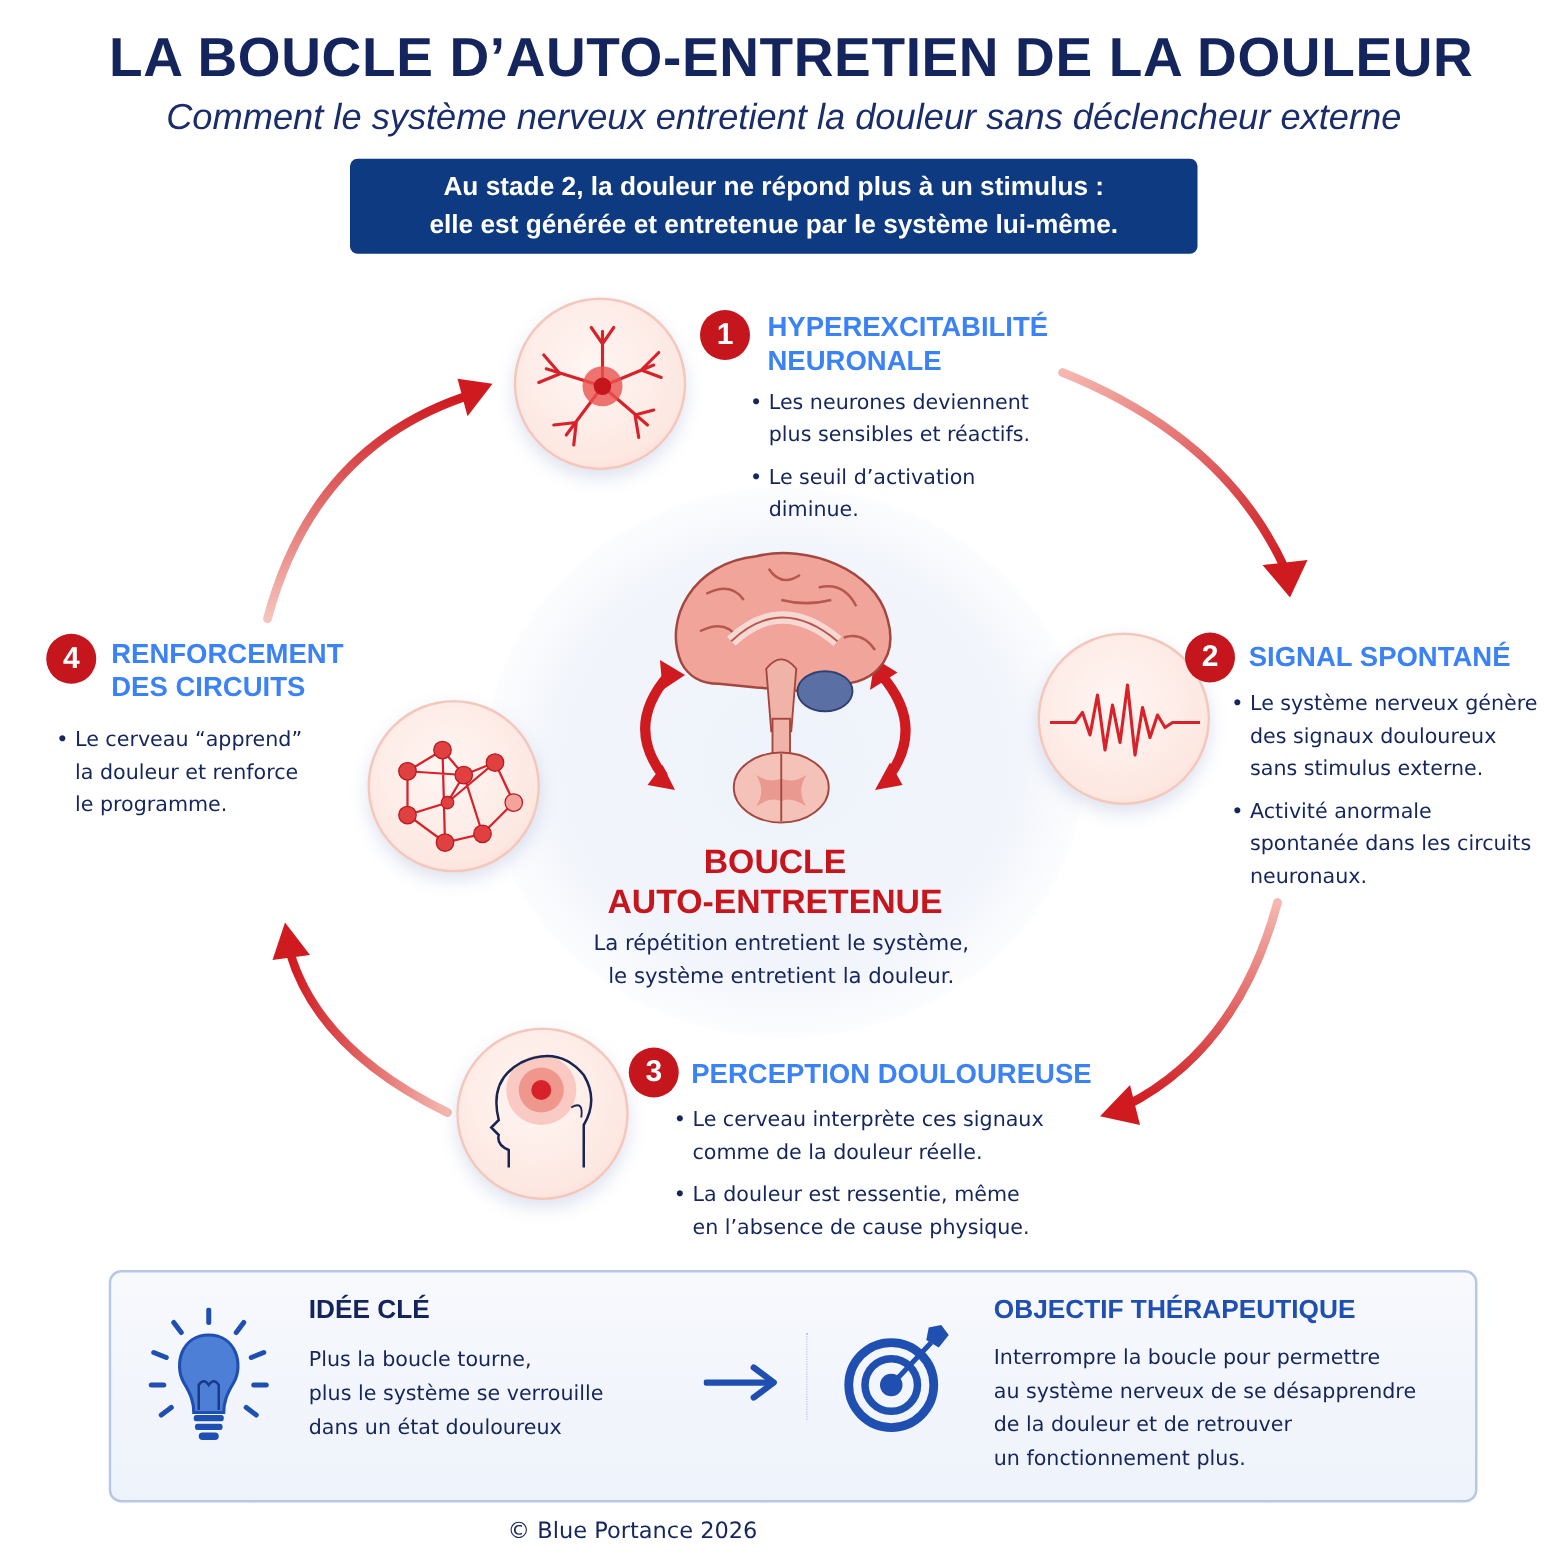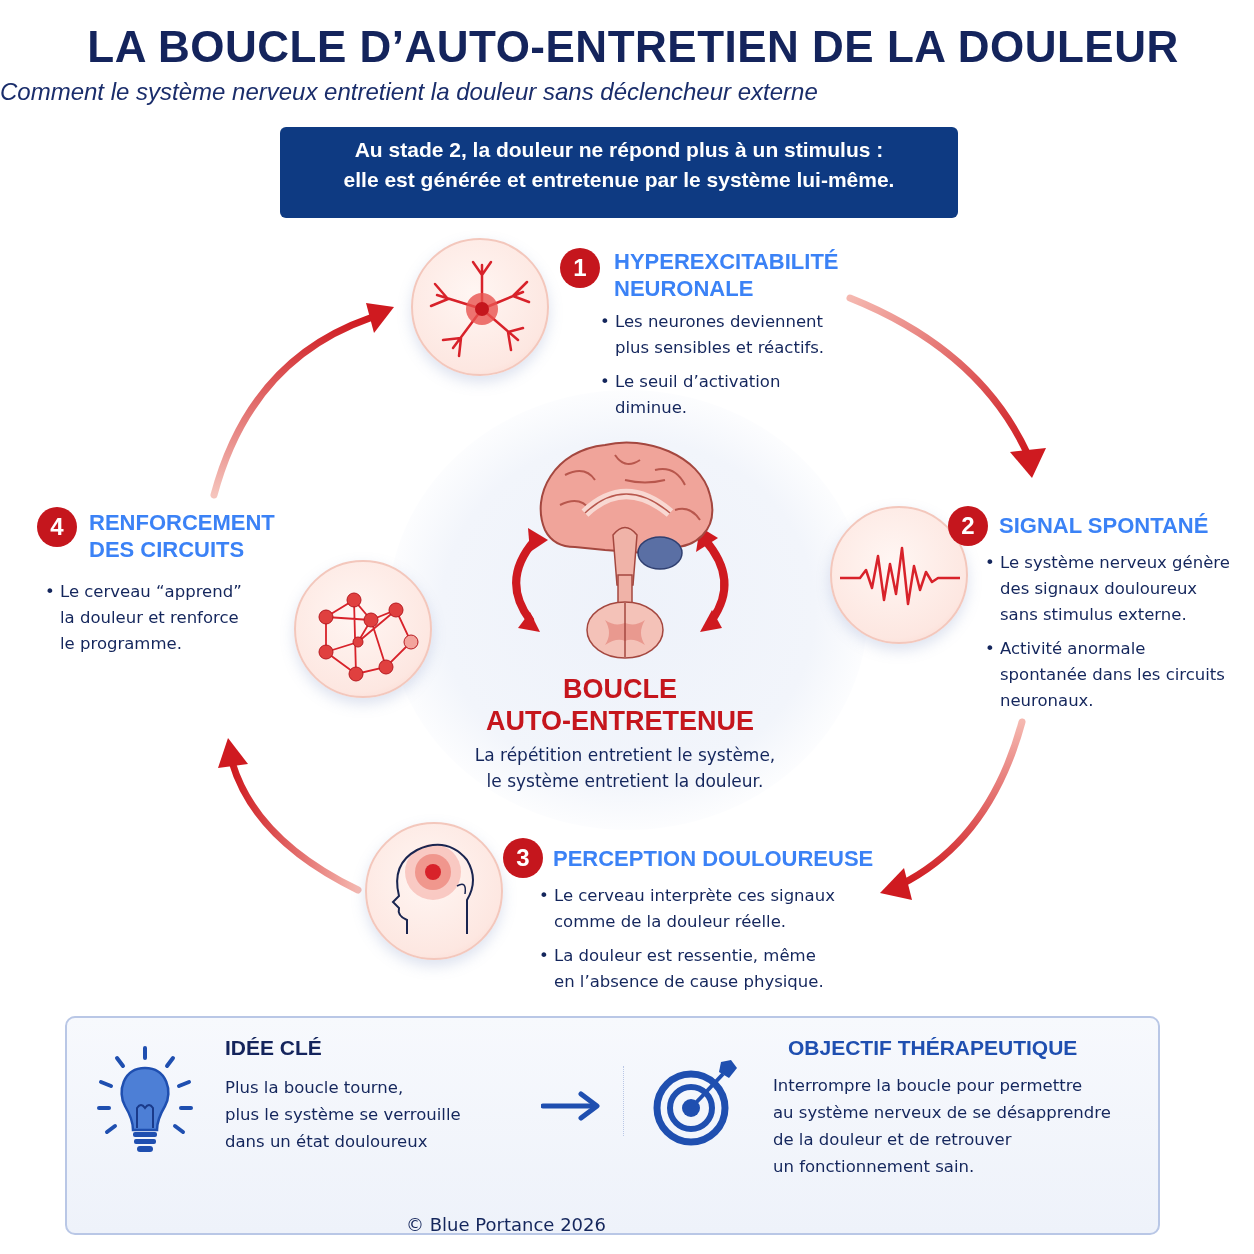--- a/index.html
+++ b/index.html
@@ -1,23 +1,23 @@
 <!DOCTYPE html>
 <html><head>
 <meta charset="utf-8">
 <style>
   * { box-sizing: border-box; margin: 0; padding: 0; }
   html, body { width: 1254px; height: 1254px; background: #ffffff; overflow: hidden; }
   body { position: relative; font-family: "DejaVu Sans", "Liberation Sans", sans-serif; color: #14265c; }
 
   .title { position: absolute; left: 0; width: 1254px; top: 22px; text-align: center;
     font-family: "Liberation Sans", sans-serif; font-weight: 700; font-size: 44px; color: #14245c; letter-spacing: 0.5px; padding-left: 12px; }
-  .subtitle { position: absolute; left: 0; width: 1254px; top: 78px; text-align: left;
-    font-family: "Liberation Sans", sans-serif; font-style: italic; font-size: 24px; color: #1a2d6b; }
-  .banner { position: absolute; left: 280px; top: 127px; width: 678px; height: 91px; background: #0e3a82;
+  .subtitle { position: absolute; left: 0; width: 1254px; top: 78px; text-align: center;
+    font-family: "Liberation Sans", sans-serif; font-style: italic; font-size: 29px; color: #1a2d6b; }
+  .banner { position: absolute; left: 280px; top: 127px; width: 678px; height: 76px; background: #0e3a82;
     border-radius: 6px; color: #fff; text-align: center; font-family: "Liberation Sans", sans-serif; font-weight: 700;
     font-size: 21px; line-height: 30px; padding-top: 8px; }
 
   .center-glow { position: absolute; left: 388px; top: 390px; width: 480px; height: 440px; border-radius: 50%;
     background: radial-gradient(ellipse at center, #eef2fa 0%, #f2f5fb 55%, rgba(255,255,255,0) 75%); }
 
   .icon-circle { position: absolute; width: 138px; height: 138px; border-radius: 50%;
     background: radial-gradient(circle at 45% 40%, #fff6f3 0%, #fde7e1 70%, #f7cfc5 100%);
     border: 2px solid #f3c7bc; box-shadow: 0 6px 14px rgba(120,140,190,0.25); }
   .icon-circle svg { position: absolute; left: 0; top: 0; }
@@ -28,21 +28,21 @@
     color: #3b82f6; line-height: 27px; }
   .bullets { position: absolute; list-style: none; font-size: 16.5px; line-height: 26px; color: #14265c; }
   .bullets li { position: relative; padding-left: 15px; margin-bottom: 8px; }
   .bullets li::before { content: "•"; position: absolute; left: 0; top: 0; }
 
   .center-title { position: absolute; left: 430px; width: 380px; top: 673px; text-align: center;
     font-family: "Liberation Sans", sans-serif; font-weight: 700; font-size: 27px; color: #c5161d; line-height: 32px; }
   .center-sub { position: absolute; left: 420px; width: 410px; top: 742px; text-align: center; font-size: 17px;
     line-height: 26px; color: #14265c; }
 
-  .bottom-box { position: absolute; left: 65px; top: 1016px; width: 1095px; height: 219px; border: 2px solid #b9c7e6;
+  .bottom-box { position: absolute; left: 87px; top: 1016px; width: 1095px; height: 186px; border: 2px solid #b9c7e6;
     border-radius: 10px; background: linear-gradient(180deg, #f7f9fd 0%, #eef2fa 100%); }
   .box-title { position: absolute; font-family: "Liberation Sans", sans-serif; font-weight: 700; font-size: 21px; }
   .box-text { position: absolute; font-size: 16.5px; line-height: 27px; color: #14265c; }
 
   .footer { position: absolute; left: 0; width: 1012px; top: 1214px; text-align: center; font-size: 18px; color: #14265c; }
 </style>
 </head>
 <body>
 
 <div class="title">LA BOUCLE D’AUTO-ENTRETIEN DE LA DOULEUR</div>
@@ -237,22 +237,22 @@
     <polyline points="40,3 56,15 40,27" fill="none" stroke="#1f4fb0" stroke-width="5" stroke-linecap="round" stroke-linejoin="round"></polyline>
   </svg>
   <div style="position:absolute;left:556px;top:48px;width:1px;height:70px;border-left:1px dotted #b9c7e6;"></div>
   <svg width="90" height="90" viewBox="0 0 90 90" style="position:absolute;left:584px;top:38px;">
     <circle cx="40" cy="52" r="34" fill="none" stroke="#1f4fb0" stroke-width="7"></circle>
     <circle cx="40" cy="52" r="21" fill="none" stroke="#1f4fb0" stroke-width="6"></circle>
     <circle cx="40" cy="52" r="9" fill="#1f4fb0"></circle>
     <line x1="40" y1="52" x2="72" y2="18" stroke="#1f4fb0" stroke-width="4"></line>
     <polygon points="70,6 80,4 86,12 78,22 68,16" fill="#1f4fb0"></polygon>
   </svg>
-  <div class="box-title" style="left:706px;top:18px;color:#1f4fb0;margin-left:15px;">OBJECTIF THÉRAPEUTIQUE</div>
+  <div class="box-title" style="left:706px;top:18px;color:#1f4fb0;">OBJECTIF THÉRAPEUTIQUE</div>
   <div class="box-text" style="left:706px;top:54px;">
     <div>Interrompre la boucle pour permettre</div>
     <div>au système nerveux de se désapprendre</div>
     <div>de la douleur et de retrouver</div>
-    <div>un fonctionnement sain.</div>
+    <div>un fonctionnement plus.</div>
   </div>
 </div>
 
 <div class="footer">© Blue Portance 2026</div>
 
 </body></html>

